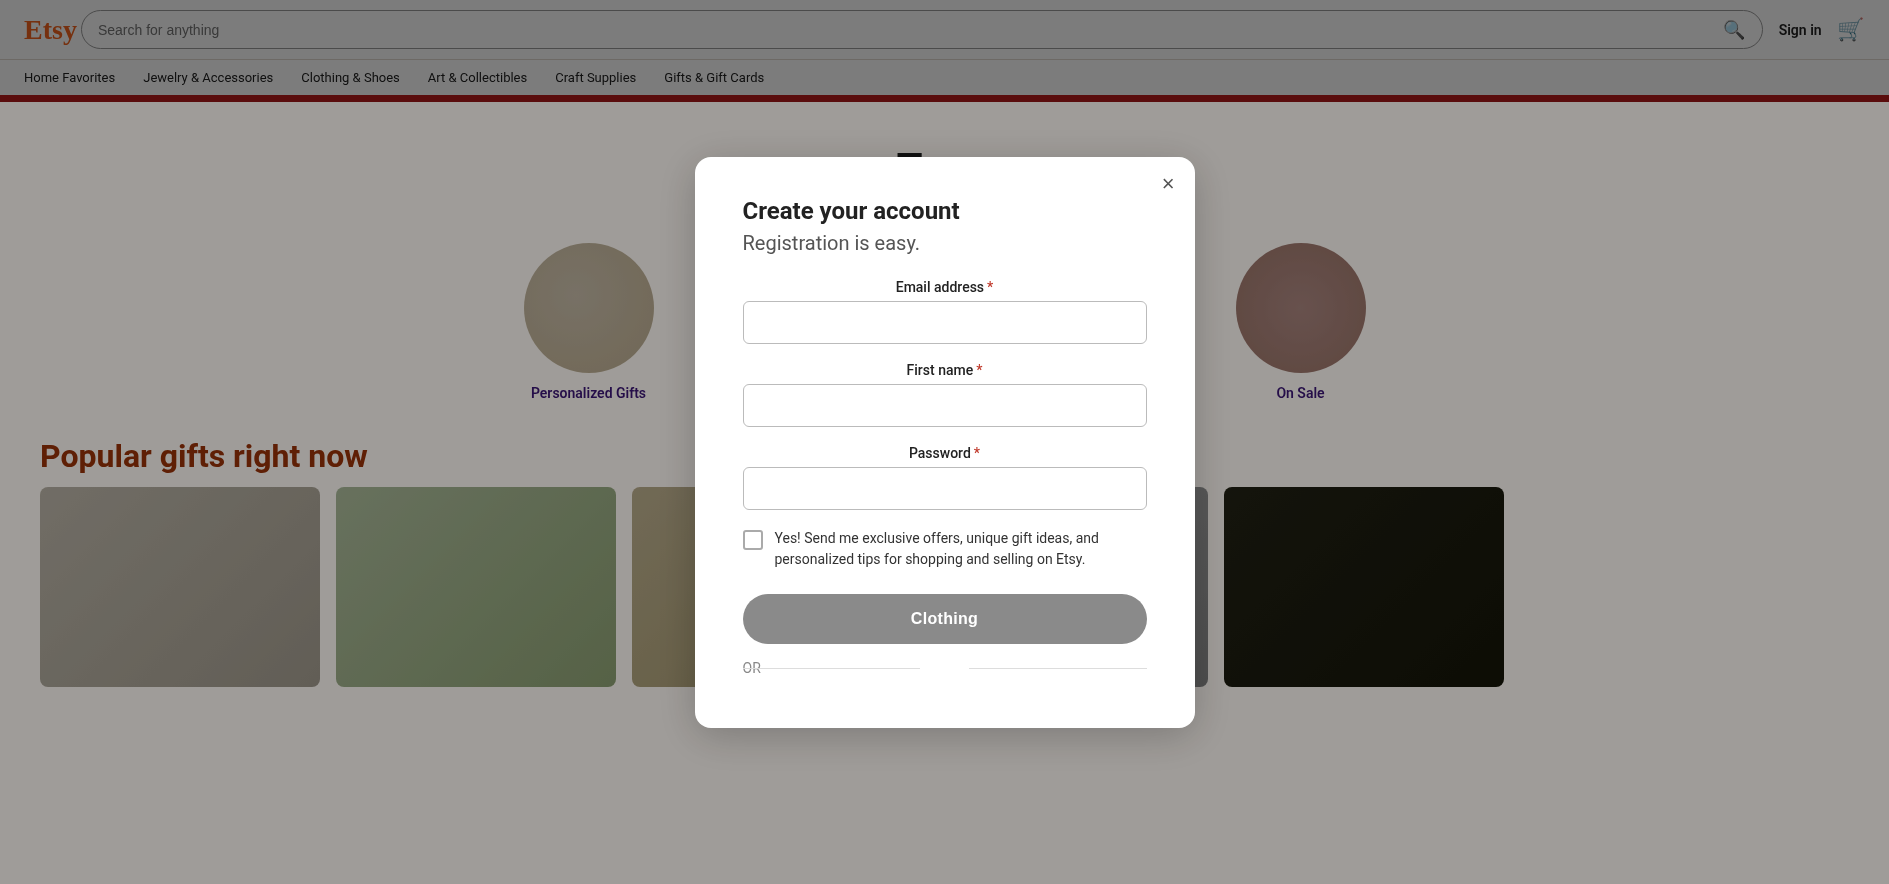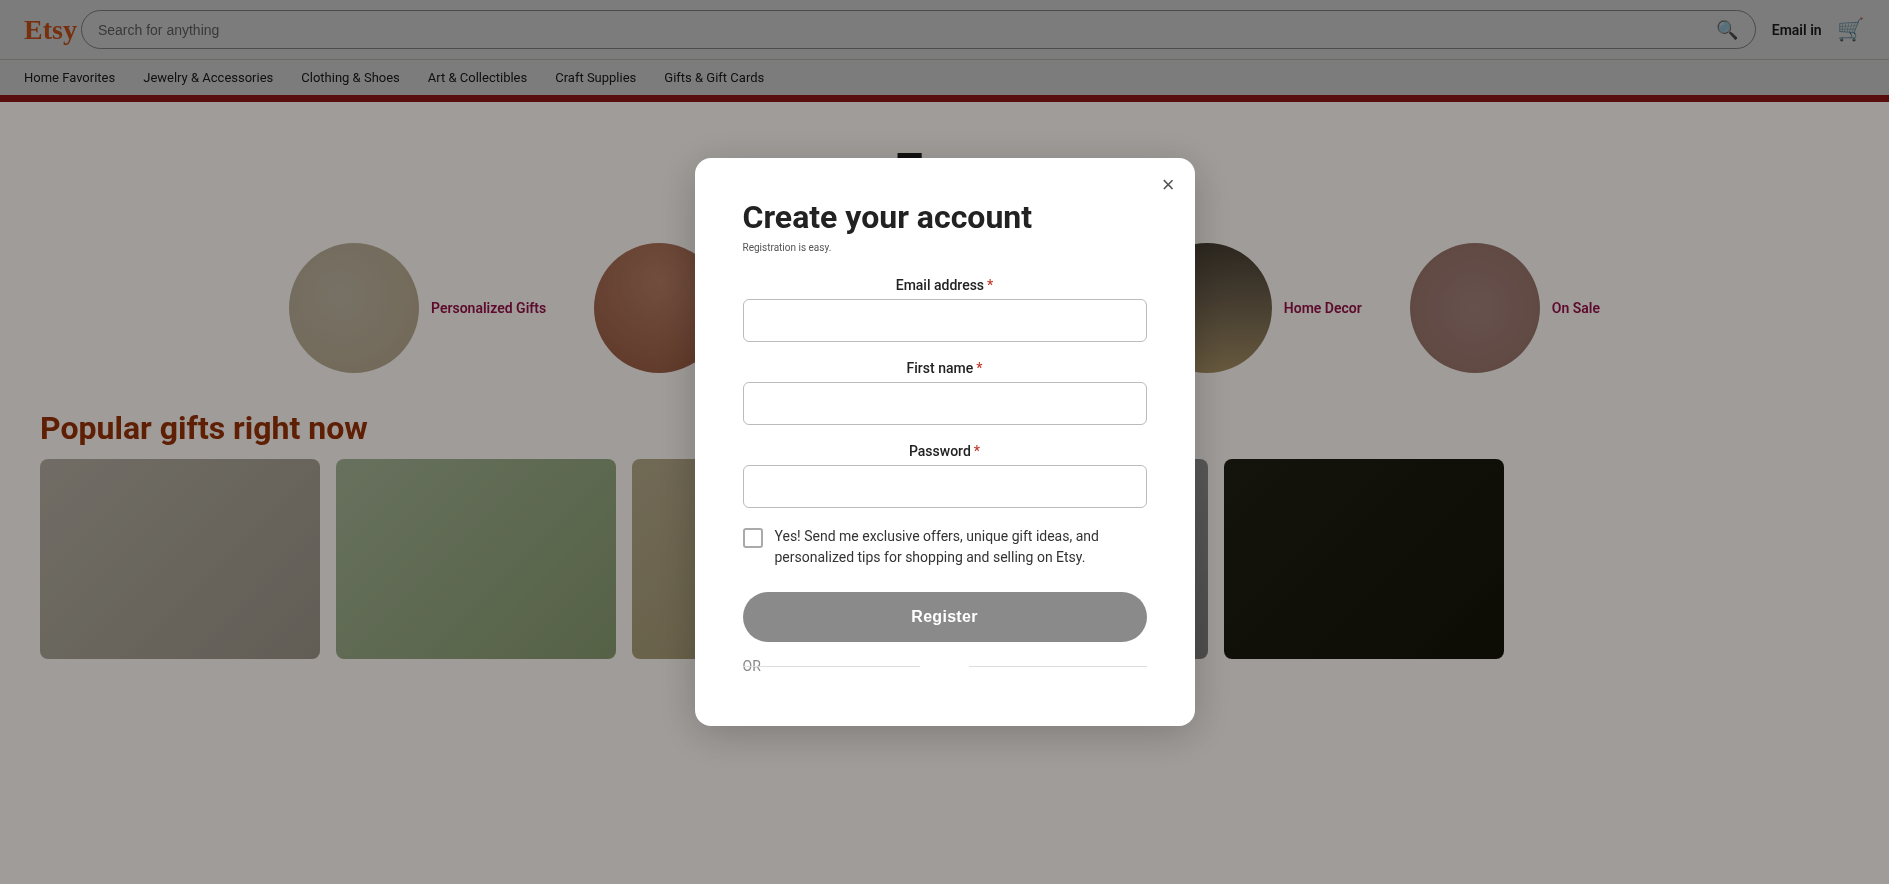--- a/index.html
+++ b/index.html
@@ -75,25 +75,26 @@
     }
 
     .category-row {
       display: flex;
       justify-content: center;
       gap: 48px;
       padding: 20px 60px;
     }
     .category-item {
       display: flex;
+      flex-direction: column;
       align-items: center;
       gap: 12px;
       font-size: 14px;
       font-weight: 600;
-      color: #be185d;
+      color: #4c1d95;
     }
     .category-circle {
       width: 130px;
       height: 130px;
       border-radius: 50%;
       overflow: hidden;
       background: #d4c9b8;
     }
 
     
@@ -147,27 +148,27 @@
       top: 16px;
       right: 20px;
       font-size: 22px;
       color: #555;
       cursor: pointer;
       background: none;
       border: none;
       line-height: 1;
     }
     .modal-title {
-      font-size: 32px;
+      font-size: 24px;
       font-weight: 700;
       color: #222;
       margin-bottom: 6px;
     }
     .modal-subtitle {
-      font-size: 10px;
+      font-size: 20px;
       color: #555;
       margin-bottom: 24px;
     }
 
     .form-group { margin-bottom: 18px; }
     .form-label {
       display: block;
       font-size: 14px;
       font-weight: 500;
       color: #222;
@@ -252,21 +253,21 @@
 
 <div class="page-bg">
 
   <div class="header">
     <div class="logo">Etsy</div>
     <div class="search-bar">
       <input type="text" placeholder="Search for anything" style="">
       <span class="search-icon">🔍</span>
     </div>
     <div class="header-actions">
-      <a class="sign-in">Email in</a>
+      <a class="sign-in">Sign in</a>
       <span class="cart-icon">🛒</span>
     </div>
   </div>
 
   <nav class="nav">
     <span class="nav-item">Home Favorites</span>
     <span class="nav-item">Jewelry &amp; Accessories</span>
     <span class="nav-item">Clothing &amp; Shoes</span>
     <span class="nav-item">Art &amp; Collectibles</span>
     <span class="nav-item">Craft Supplies</span>
@@ -335,17 +336,17 @@
         <span>Password</span><span class="required-star">*</span>
       </label>
       <input type="password" class="form-input" style="">
     </div>
 
     <div class="checkbox-group">
       <div class="checkbox-box"></div>
       <span class="checkbox-label">Yes! Send me exclusive offers, unique gift ideas, and personalized tips for shopping and selling on Etsy.</span>
     </div>
 
-    <button class="register-btn">Register</button>
+    <button class="register-btn">Clothing</button>
 
     <div class="or-divider">OR</div>
   </div>
 </div>
 
 </body></html>

